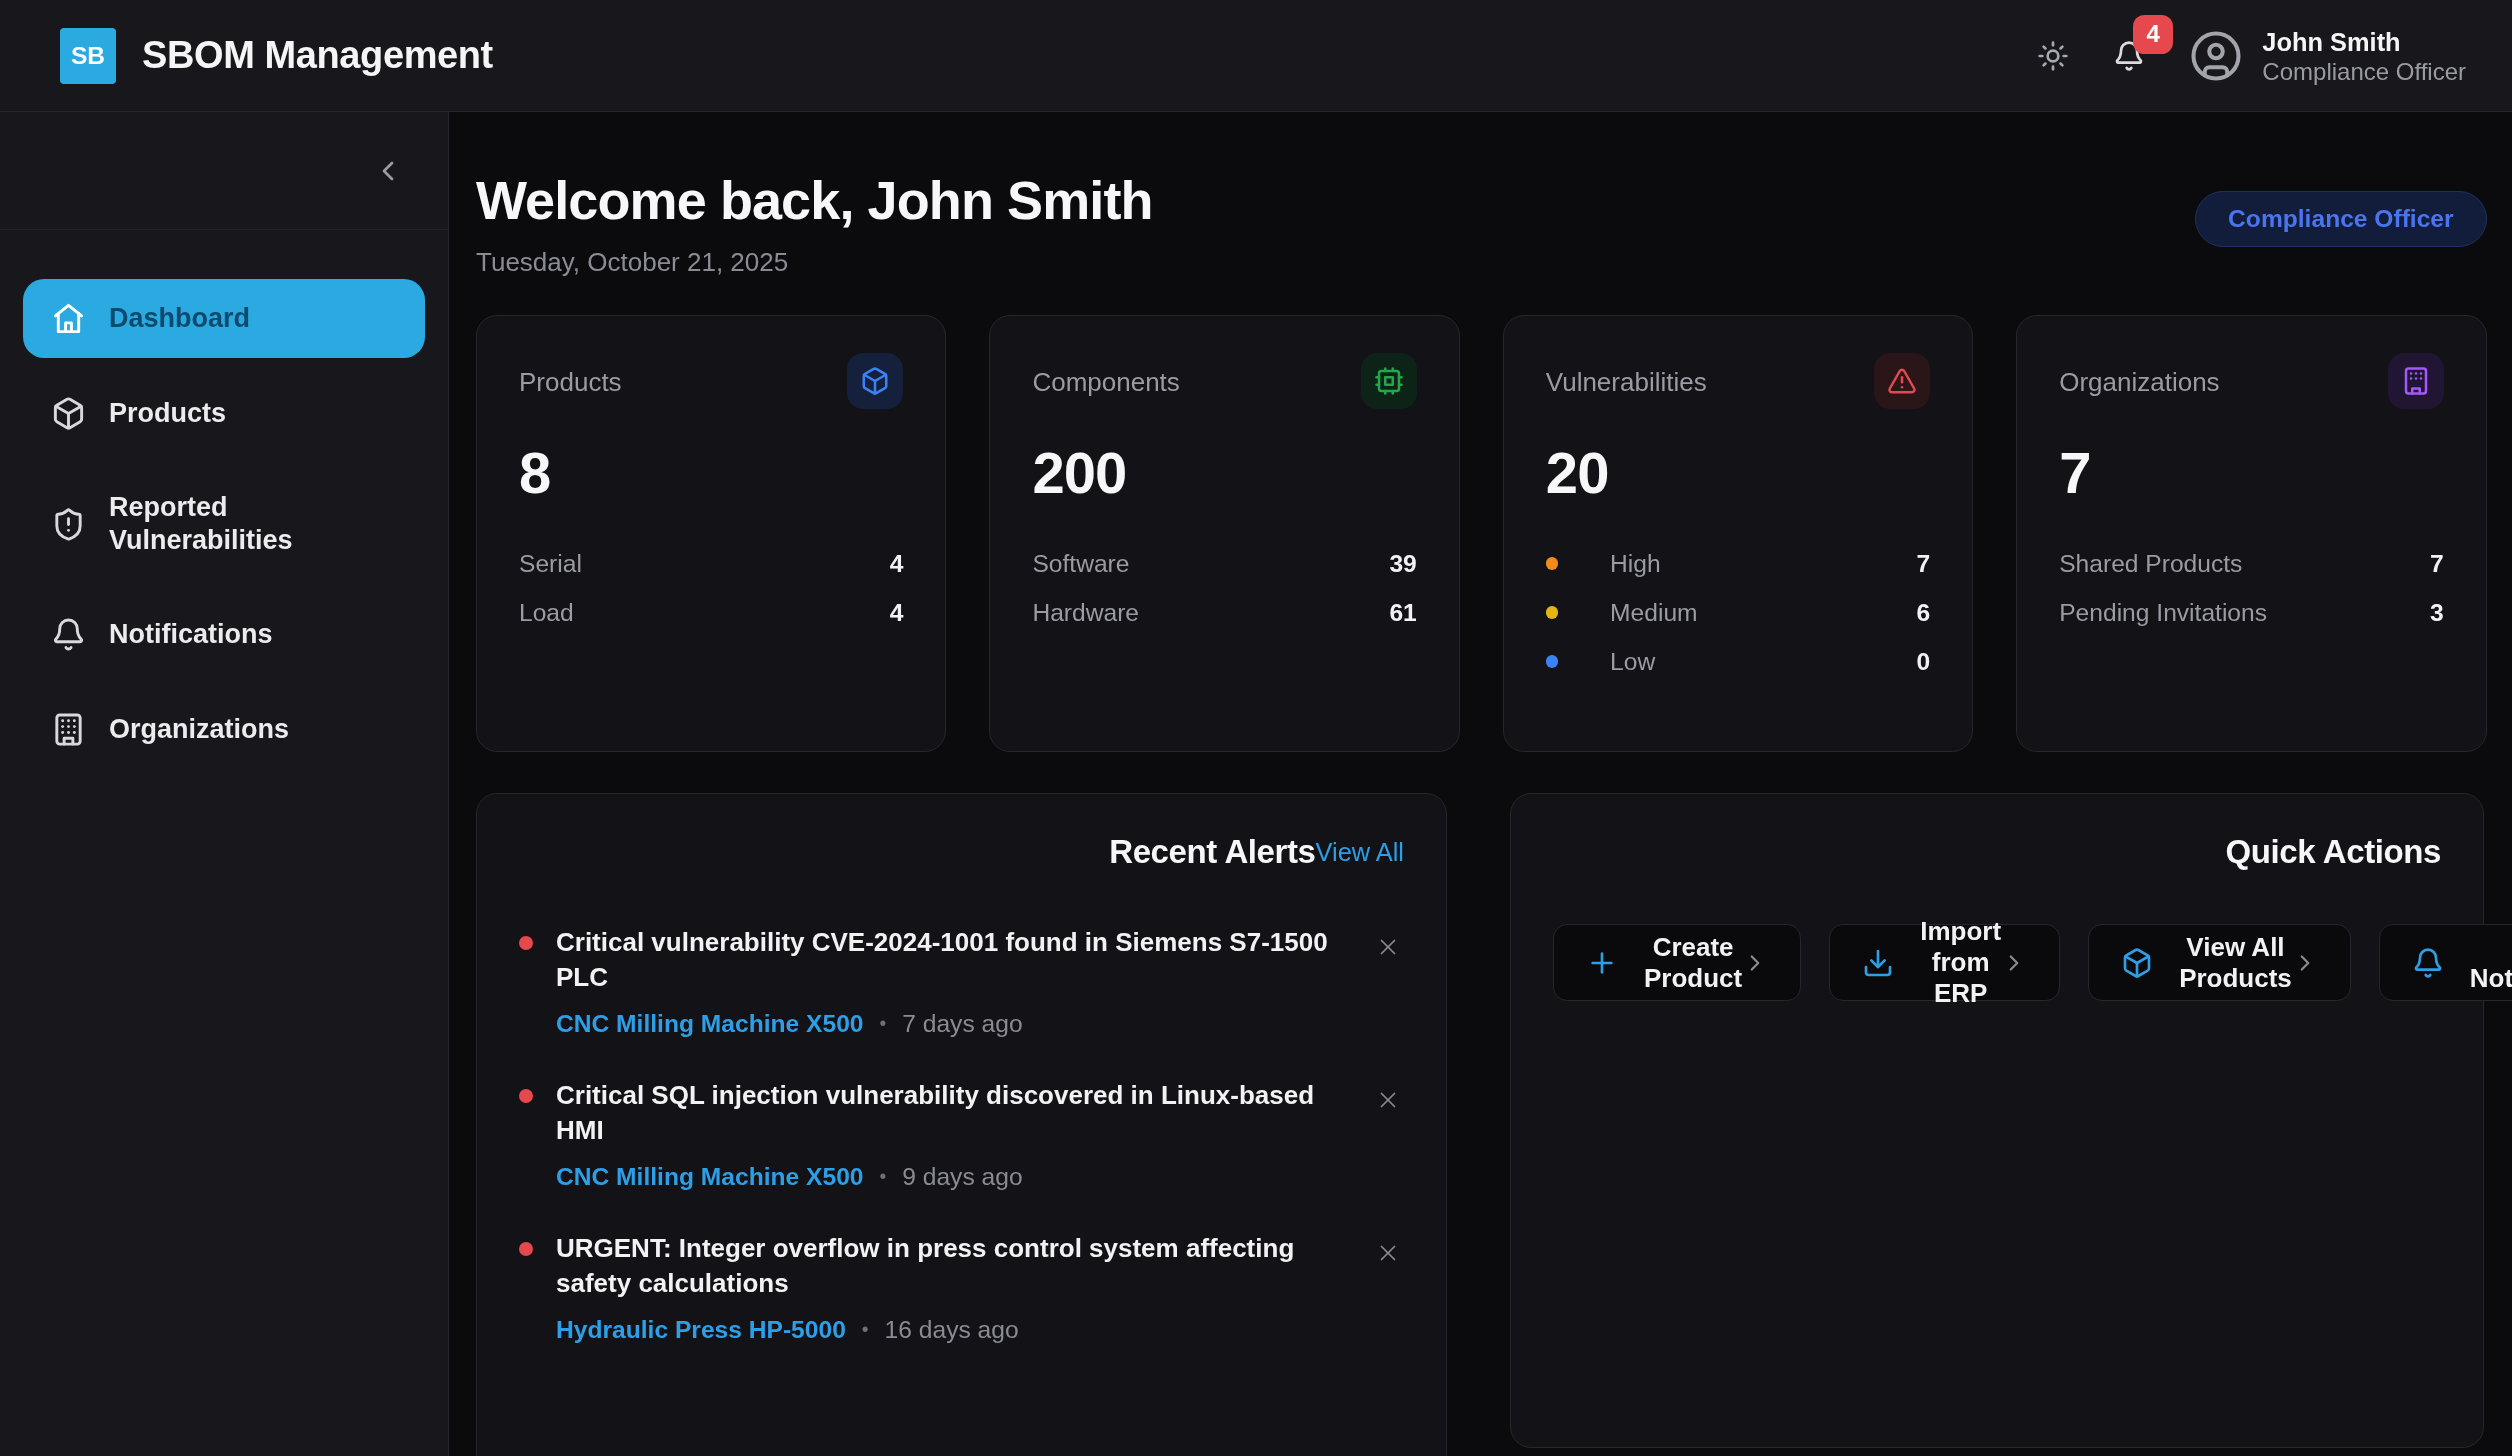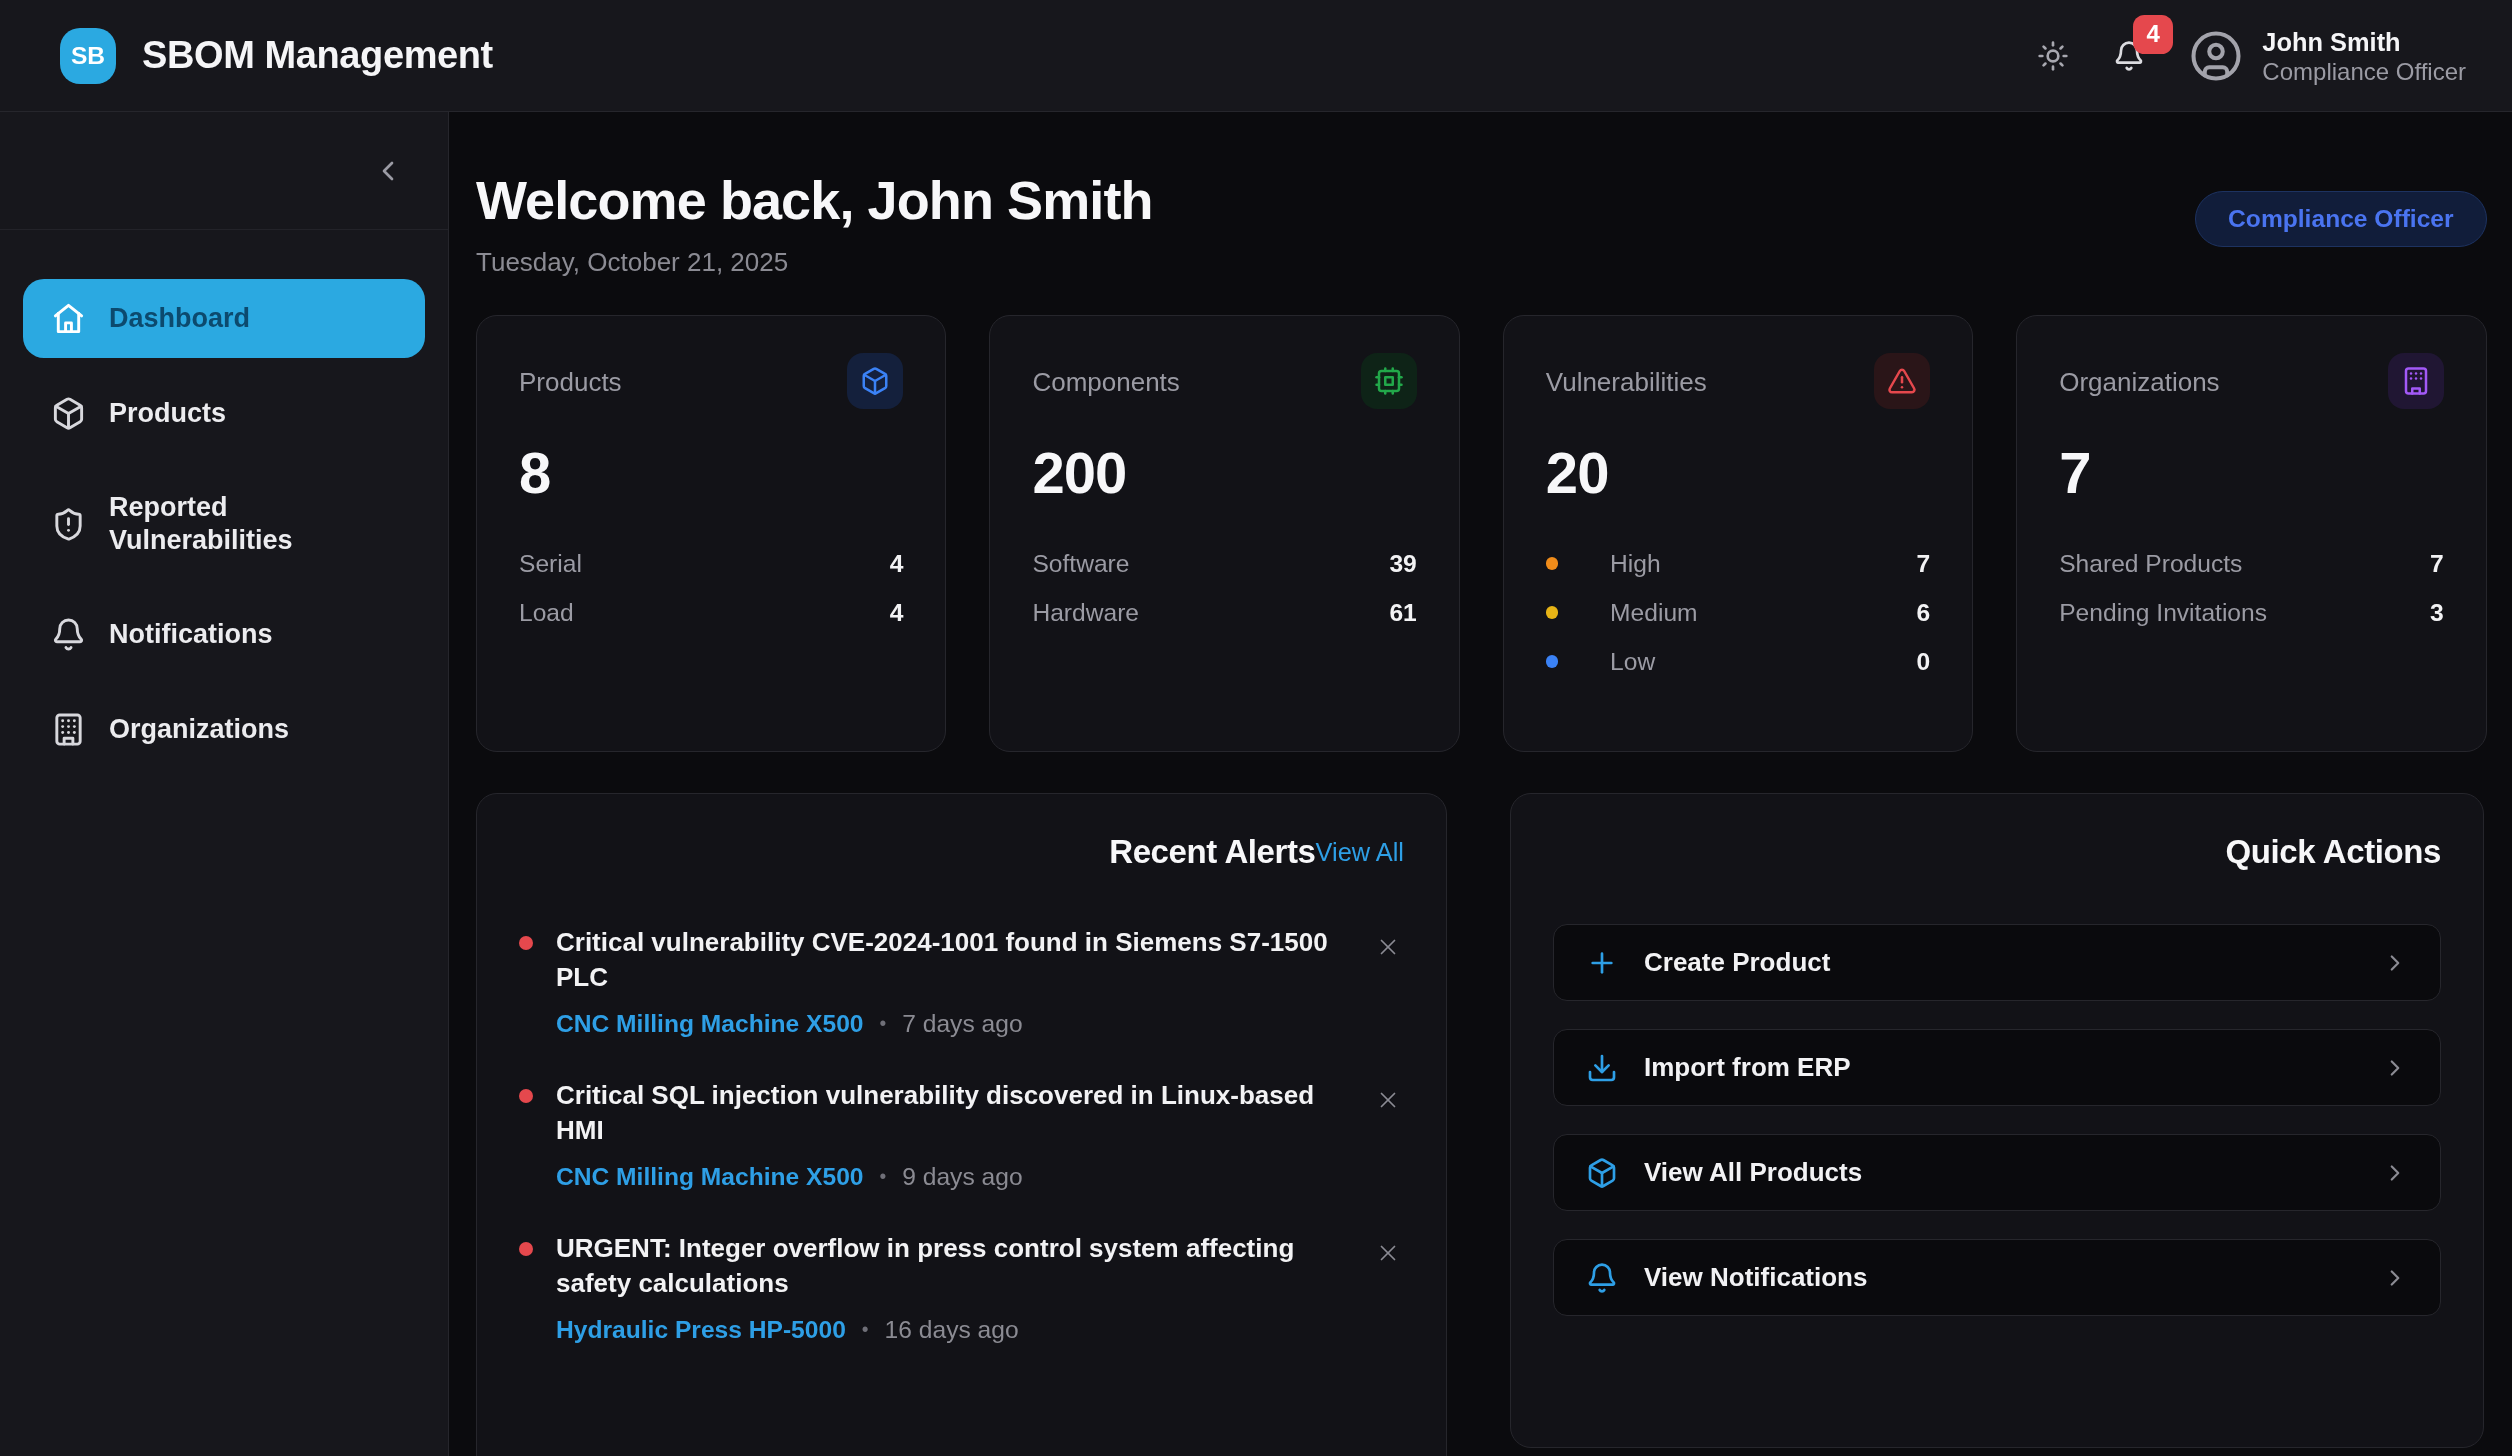--- a/index.html
+++ b/index.html
@@ -14,21 +14,21 @@
   svg { display: block; }
 
   
   .header {
     height: 112px; background: #17171c; border-bottom: 0.9px solid #26262c;
     display: flex; align-items: center; justify-content: space-between;
     padding: 0 46px 0 60px;
   }
   .brand { display: flex; align-items: center; gap: 26px; }
   .logo {
-    width: 56px; height: 56px; border-radius: 20px; background: #2BA9E1;
+    width: 56px; height: 56px; border-radius: 4px; background: #2BA9E1;
     color: #fff; font-weight: bold; font-size: 24.6px;
     display: flex; align-items: center; justify-content: center; letter-spacing: 0;
   }
   .app-title { font-size: 38px; font-weight: bold; color: #f5f5f7; letter-spacing: -0.4px; }
   .header-right { display: flex; align-items: center; gap: 44px; }
   .icon-btn { position: relative; background: none; border: none; padding: 0; cursor: pointer; color: #a8a8b0; }
   .icon-btn svg { width: 32px; height: 32px; }
   .icon-btn.bell { color: #dcdce0; }
   .count-badge {
     position: absolute; top: -24.6px; right: -28px;
@@ -111,21 +111,21 @@
   .alert-dot { width: 14px; height: 14px; border-radius: 50%; background: #e5484d; margin-top: 11.4px; flex: none; }
   .alert-body { margin-left: 23px; max-width: 772px; }
   .alert-title { font-size: 26px; line-height: 35px; font-weight: 600; color: #f2f2f4; }
   .alert-meta { margin-top: 15px; display: flex; align-items: center; gap: 16px; font-size: 24.6px; }
   .alert-product { background: none; border: none; padding: 0; font-family: inherit; font-size: 24.6px; font-weight: 600; color: #2e9fe6; cursor: pointer; }
   .alert-sep { color: #6f6f78; font-size: 19.3px; }
   .alert-time { color: #8b8b93; }
   .alert-close { margin-left: auto; background: none; border: none; padding: 3.5px; color: #8b8b93; cursor: pointer; align-self: flex-start; margin-top: 5.3px; }
   .alert-close svg { width: 26px; height: 26px; stroke-width: 1.6; }
 
-  .qa-list { margin-top: 53px; display: flex; flex-direction: column; gap: 28px; }
+  .qa-list { margin-top: 53px; display: flex; gap: 28px; }
   .qa-btn {
     height: 77px; background: #0a0a0d; border: 0.9px solid #26262c; border-radius: 14px;
     display: flex; align-items: center; padding: 0 32px; cursor: pointer;
     color: #f2f2f4; font-size: 26px; font-weight: 600; font-family: inherit;
   }
   .qa-btn .lead { width: 32px; height: 32px; color: #2e9fe6; margin-right: 26px; flex: none; }
   .qa-btn .chev { width: 26px; height: 26px; color: #8b8b93; margin-left: auto; flex: none; }
 </style>
 </head>
 <body>

